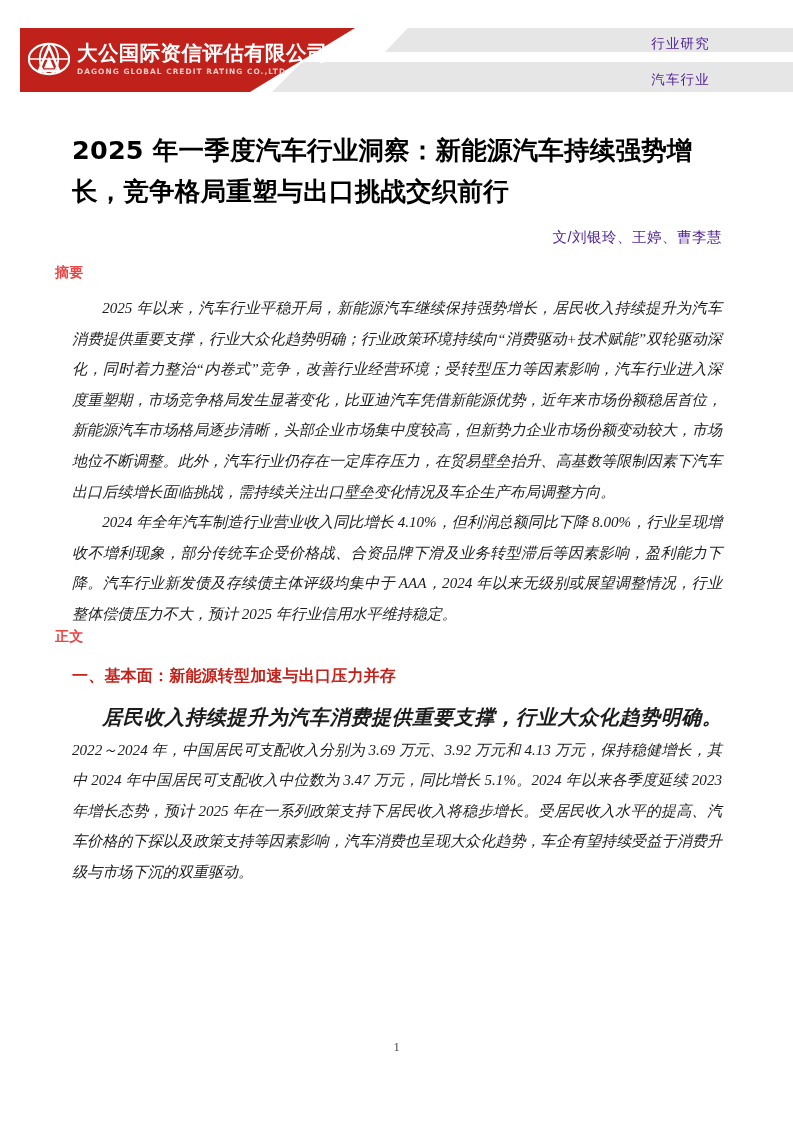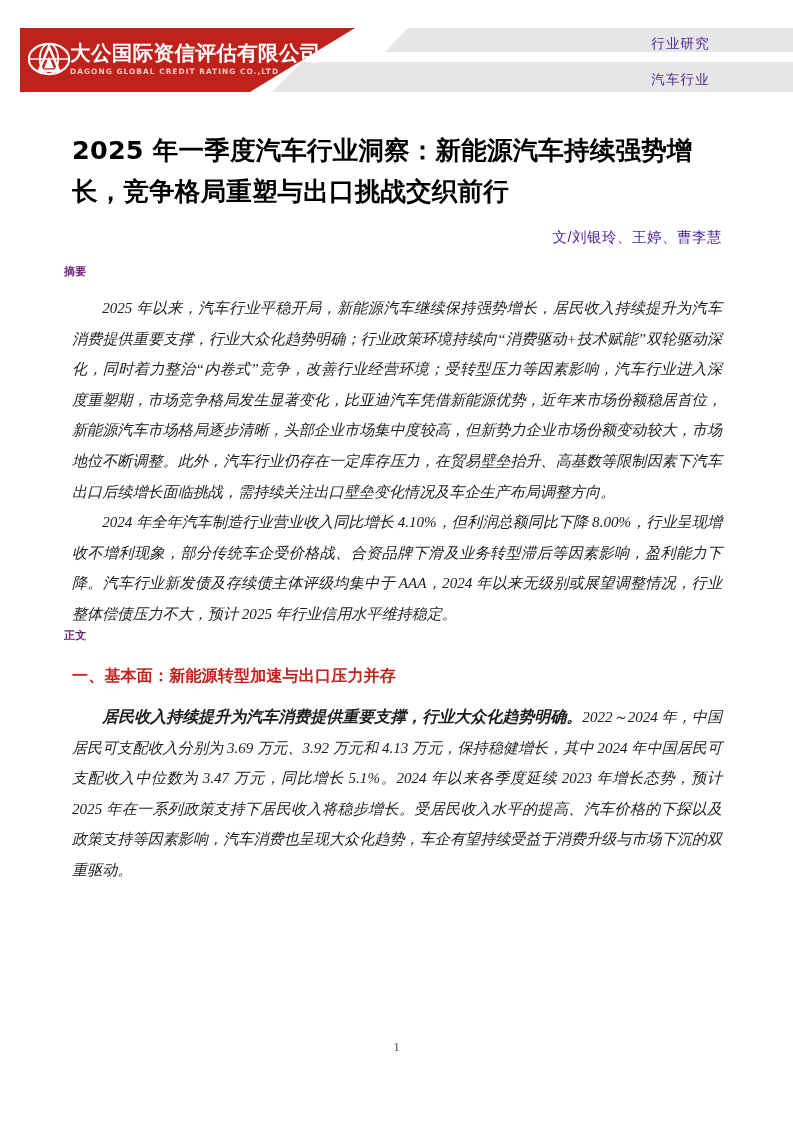--- a/index.html
+++ b/index.html
@@ -27,20 +27,21 @@
     position: absolute;
     left: 0;
     top: 0;
   }
   .logo-block {
     position: absolute;
     left: 28px;
     top: 38px;
     display: flex;
     align-items: center;
+    gap: 7px;
     z-index: 4;
   }
   .logo-emblem {
     width: 42px;
     height: 42px;
     flex: 0 0 42px;
   }
   .logo-texts {
     display: flex;
     flex-direction: column;
@@ -109,23 +110,23 @@
     width: 650px;
     text-align: right;
     font-size: 14.5px;
     color: #4c1d95;
     font-family: Liberation Sans, sans-serif;
     letter-spacing: 0.5px;
   }
 
   .section-label {
     position: absolute;
-    left: 64px;
-    color: #701a75;
-    font-size: 11px;
+    left: 55px;
+    color: #ef4444;
+    font-size: 14px;
     font-weight: bold;
     font-family: "DejaVu Sans", "Liberation Sans", sans-serif;
     letter-spacing: 0.3px;
   }
   .label-abstract { top: 264px; }
   .label-maintext { top: 628px; }
 
   .section-heading {
     position: absolute;
     left: 72px;
@@ -152,21 +153,21 @@
     margin: 0;
     text-indent: 2em;
     font-style: italic;
   }
   .block-abstract { top: 293px; }
   .block-intro { top: 702px; }
 
   .lead-in {
     font-weight: bold;
     font-family: "DejaVu Sans", "Liberation Sans", sans-serif;
-    font-size: 16px;
+    font-size: 20px;
   }
 
   .page-number {
     position: absolute;
     left: 0;
     top: 1040px;
     width: 793px;
     text-align: center;
     font-size: 12.5px;
     color: #4a4a4a;

